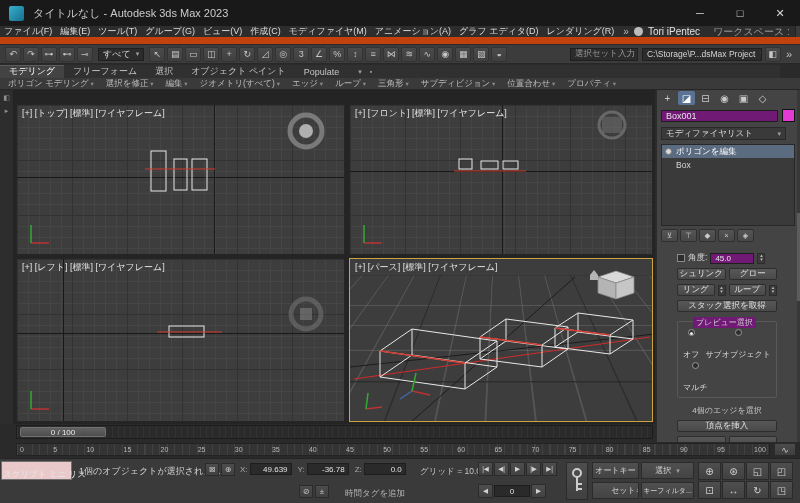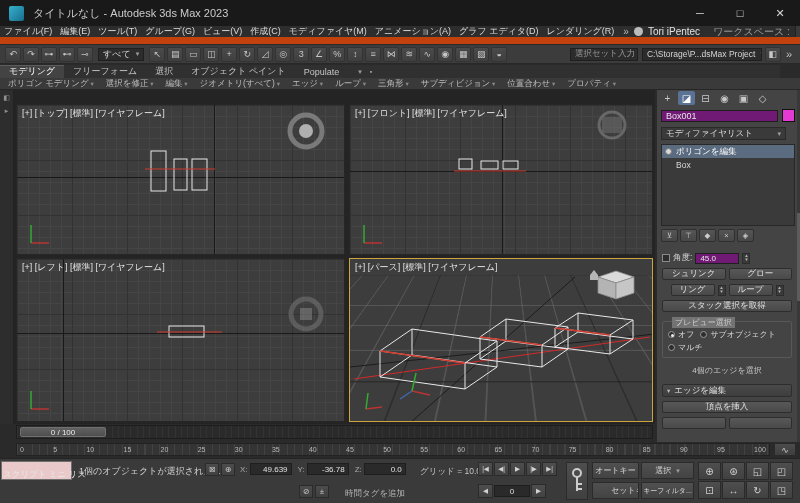--- a/index.html
+++ b/index.html
@@ -93,36 +93,36 @@
   .cp-swatch{width:13px;height:13px;background:#e23ad2;border:1px solid #111;flex:none;}
   .cp-modlist{position:absolute;left:4px;top:37px;right:14px;height:13px;background:#3a3a3a;border:1px solid #292929;color:#ddd;font-size:8.5px;display:flex;align-items:center;padding:0 4px;}
   .cp-modlist::after{margin-left:auto;}
   .cp-stack{position:absolute;left:4px;top:54px;right:5px;height:82px;background:#3a3a3a;border:1px solid #282828;overflow:hidden;}
   .stack-row{height:13px;display:flex;align-items:center;gap:4px;padding:0 3px;color:#d8d8d8;font-size:8.5px;white-space:nowrap;}
   .stack-row.selected{background:#5b6b80;color:#fff;}
   .bulb{width:7px;height:7px;border-radius:50%;background:#d8d8d8;border:1px solid #777;flex:none;}
   .stack-row:not(.selected) .bulb{visibility:hidden;}
   .cp-stacktools{position:absolute;left:4px;top:139px;display:flex;gap:2px;}
   .cp-tool{width:17px;height:13px;background:linear-gradient(#555,#474747);border:1px solid #2f2f2f;border-radius:2px;color:#ccc;font-size:7.5px;display:flex;align-items:center;justify-content:center;}
-  .cp-roll{position:absolute;left:0;top:156px;right:3px;bottom:0;padding:2px 5px;}
+  .cp-roll{position:absolute;left:0;top:156px;right:3px;bottom:0;padding:2px 20px;}
   .row{display:flex;align-items:center;justify-content:center;margin-top:4px;gap:3px;}
   .angle-row{justify-content:flex-start;}
   .checkbox{width:8px;height:8px;background:#2d2d2d;border:1px solid #8a8a8a;flex:none;}
   .lbl{font-size:8.5px;color:#d5d5d5;white-space:nowrap;}
   .cp-field.small{width:44px;height:11px;font-size:8px;}
   .spin{width:8px;height:11px;display:flex;flex-direction:column;align-items:center;justify-content:center;color:#b5b5b5;font-size:4.5px;line-height:4.5px;background:#3a3a3a;border:1px solid #2c2c2c;flex:none;}
   .spin::before{content:"▲";} .spin::after{content:"▼";}
   .pbtn{background:linear-gradient(#585858,#494949);border:1px solid #2d2d2d;border-radius:2px;color:#e0e0e0;font-size:8.5px;height:12px;display:inline-flex;align-items:center;justify-content:center;white-space:nowrap;overflow:hidden;}
   .pbtn.half{flex:1;}
   .pbtn.ringloop{width:44px;}
   .pbtn.wide{width:100%;}
   .group{position:relative;border:1px solid #585858;border-radius:2px;margin-top:9px;padding:6px 2px 3px;}
-  .group-title{position:absolute;top:-5px;left:9px;background:#737373;padding:0 3px;font-size:8px;color:#cfcfcf;white-space:nowrap;}
+  .group-title{position:absolute;top:-5px;left:15px;background:#701a75;padding:0 3px;font-size:8px;color:#cfcfcf;white-space:nowrap;}
   .radios{display:flex;flex-wrap:wrap;}
-  .radio-opt{display:inline-flex;align-items:center;gap:3px;font-size:8px;color:#dcdcdc;margin:1px 3px;white-space:nowrap;}
+  .radio-opt{display:inline-flex;align-items:center;gap:13px;font-size:8px;color:#dcdcdc;margin:1px 3px;white-space:nowrap;flex-direction:column;}
   .radio{width:7px;height:7px;border:1px solid #999;border-radius:50%;background:#2d2d2d;position:relative;flex:none;}
   .radio-opt.selected .radio::after{content:"";position:absolute;left:1.5px;top:1.5px;width:3px;height:3px;border-radius:50%;background:#ececec;}
   .sel-status{text-align:center;font-size:8px;color:#c9c9c9;margin-top:7px;white-space:nowrap;}
   .roll-header{margin-top:8px;height:13px;background:linear-gradient(#4a4a4a,#3e3e3e);border:1px solid #2d2d2d;border-radius:2px;display:flex;align-items:center;gap:4px;padding:0 4px;font-size:8.5px;color:#e2e2e2;}
   .roll-header::before{content:"▾";font-size:6.5px;color:#bbb;}
   .cp-scroll{position:absolute;right:0;top:0;bottom:0;width:3px;background:#383838;}
   .cp-scroll::after{content:"";position:absolute;top:35%;height:25%;left:0;right:0;background:#5c5c5c;}
 
   
   .statusbar{position:absolute;left:0;top:458px;width:800px;height:45px;background:#3a3a3a;border-top:1px solid #242424;overflow:hidden;}
@@ -497,23 +497,20 @@
               <span>サブオブジェクト</span>
             </span>
 
             <span class="radio-opt">
               <span class="radio"></span>
               <span>マルチ</span>
             </span>
           </div>
       </div>
       <div class="sel-status">4個のエッジを選択</div>
-      <div class="roll-header">
-        <span>エッジを編集</span>
-      </div>
       <div class="row">
         <span class="pbtn wide">頂点を挿入</span>
       </div>
       <div class="row">
         <span class="pbtn half"></span>
         <span class="pbtn half"></span>
       </div>
     </div>
     <div class="cp-scroll"></div>
   </div>

